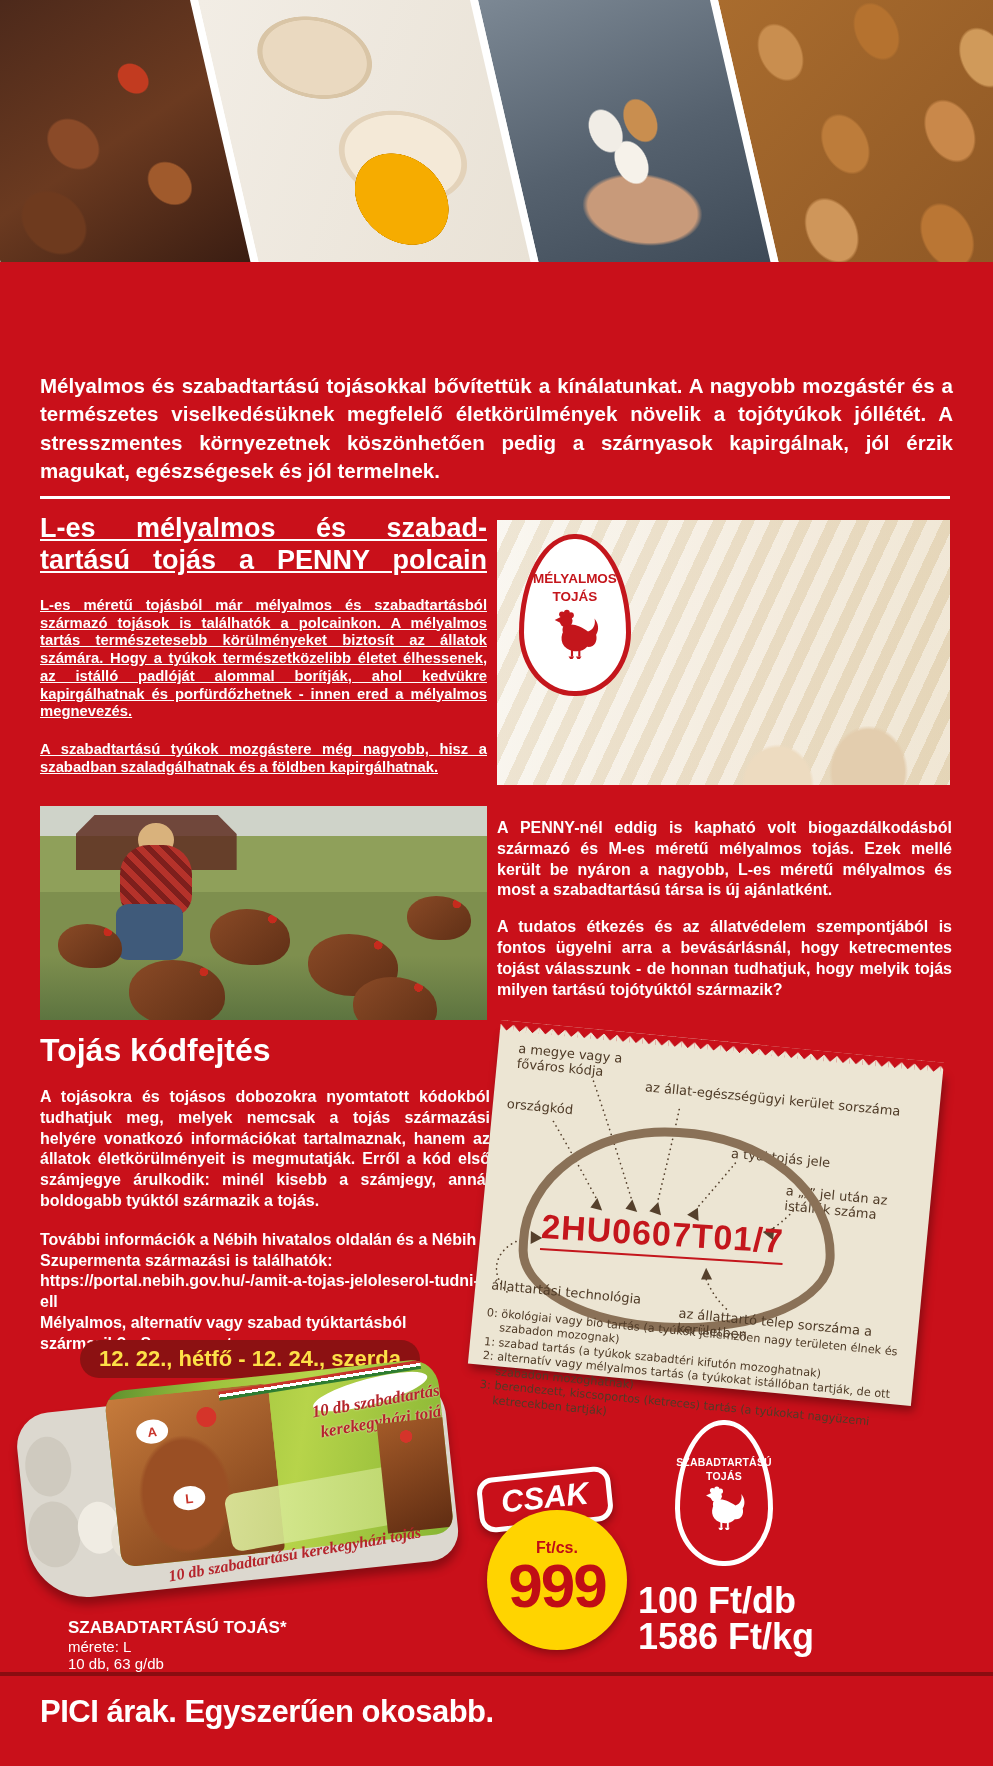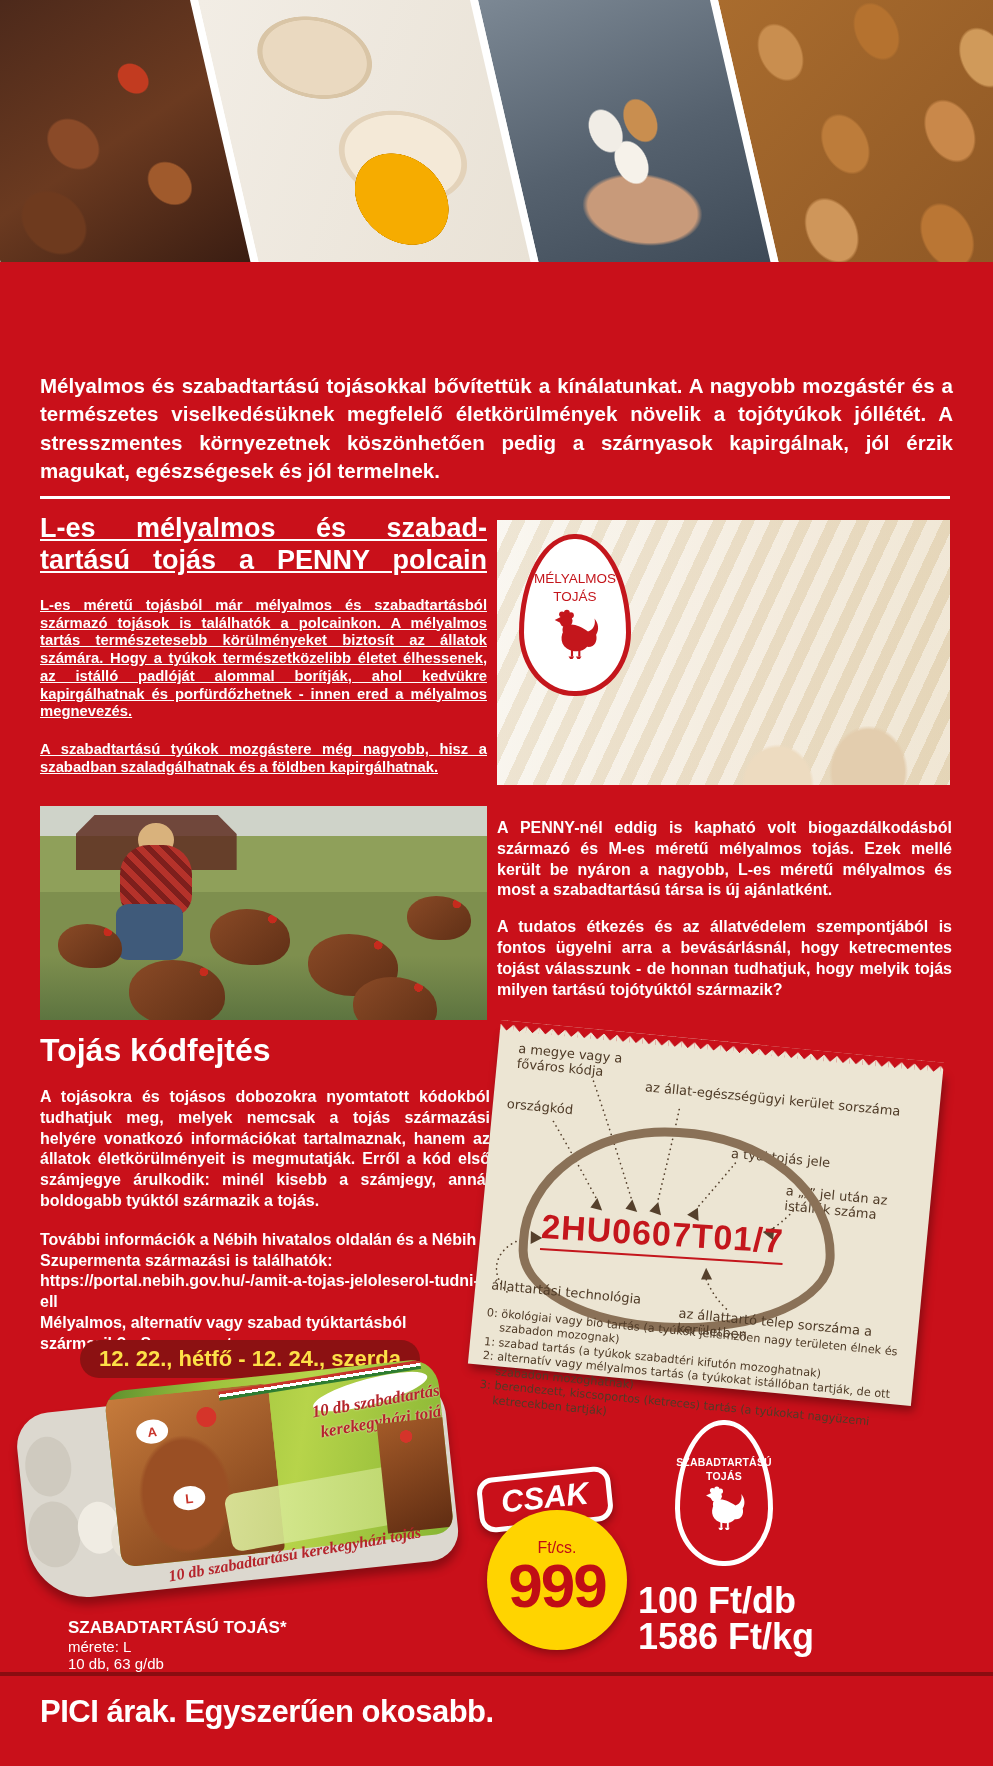--- a/index.html
+++ b/index.html
@@ -63,21 +63,21 @@
   .s1-left p{margin-top:20px;font-size:14.8px;font-weight:700;line-height:1.2;text-align:justify;}
   .feathers{position:absolute;left:497px;top:520px;width:453px;height:265px;overflow:hidden;
     background:
       radial-gradient(ellipse 60px 70px at 82% 95%,#e3cdae 0 60%,transparent 66%),
       radial-gradient(ellipse 55px 62px at 62% 100%,#eddbc0 0 60%,transparent 66%),
       repeating-linear-gradient(115deg,rgba(255,255,255,.35) 0 14px,rgba(222,205,172,.35) 14px 26px),
       linear-gradient(100deg,#f7f3ea,#efe3cf 55%,#e8d9bd);}
   .egg-badge{position:absolute;left:22px;top:14px;width:112px;height:162px;background:#fff;
     border:5px solid var(--codered);border-radius:50% 50% 50% 50% / 62% 62% 40% 40%;
     display:flex;flex-direction:column;align-items:center;justify-content:center;gap:2px;color:var(--codered);}
-  .egg-badge .bl{font-size:13.5px;font-weight:400;line-height:1.15;text-align:center;}
+  .egg-badge .bl{font-size:13.5px;font-weight:700;line-height:1.15;text-align:center;}
   .hen{width:52px;height:52px;}
   .egg-badge-white{position:absolute;left:675px;top:1420px;width:98px;height:146px;
     border:5px solid #fff;border-radius:50% 50% 50% 50% / 62% 62% 40% 40%;
     display:flex;flex-direction:column;align-items:center;justify-content:center;gap:1px;color:#fff;}
   .egg-badge-white .bl{font-size:10.5px;font-weight:800;line-height:1.2;text-align:center;letter-spacing:.2px;}
   .egg-badge-white .hen{width:46px;height:46px;}
 
   
   .farm{position:absolute;left:40px;top:806px;width:447px;height:214px;overflow:hidden;
     background:linear-gradient(#cfd3c9 0 14%,#8fa05a 14% 40%,#7e8f4e 40% 70%,#5d7440);}
@@ -153,21 +153,21 @@
     display:flex;align-items:center;justify-content:center;color:#c8342b;font-weight:900;font-size:13px;}
   .carton .henfrag{position:absolute;right:-4px;top:60px;width:70px;height:110px;
     background:radial-gradient(circle 10px at 40% 14%,#d5342a 0 60%,transparent 65%),linear-gradient(160deg,#a35a28,#5f2c12);}
 
   .csak{position:absolute;left:478px;top:1472px;z-index:5;transform:rotate(-6deg);
     background:var(--red);border:5px solid #fff;border-radius:16px;padding:3px 18px 6px;
     color:#fff;font-size:31px;font-weight:900;font-style:italic;box-shadow:0 4px 8px rgba(0,0,0,.35);}
   .pricecircle{position:absolute;left:487px;top:1510px;width:140px;height:140px;background:var(--yellow);
     border-radius:50%;z-index:6;display:flex;flex-direction:column;align-items:center;justify-content:center;
     box-shadow:0 4px 8px rgba(0,0,0,.3);}
-  .ftcs{color:var(--price);font-size:16px;font-weight:400;margin-top:-6px;}
+  .ftcs{color:var(--price);font-size:16px;font-weight:700;margin-top:-6px;}
   .price{color:var(--price);font-size:62px;font-weight:900;line-height:.95;letter-spacing:-2px;}
   .unitprices{position:absolute;left:638px;top:1583px;color:#fff;font-size:36px;font-weight:900;line-height:1.0;}
   .prodinfo{position:absolute;left:68px;top:1618px;color:#fff;}
   .prodname{font-size:17px;font-weight:700;}
   .prodline{font-size:15px;font-weight:400;line-height:1.15;}
 
   .divider{position:absolute;left:0;top:1672px;width:993px;height:4px;background:var(--divider);}
   .slogan{position:absolute;left:40px;top:1694px;color:#fff;font-size:31px;font-weight:900;letter-spacing:-.5px;}
 </style>
 </head>

